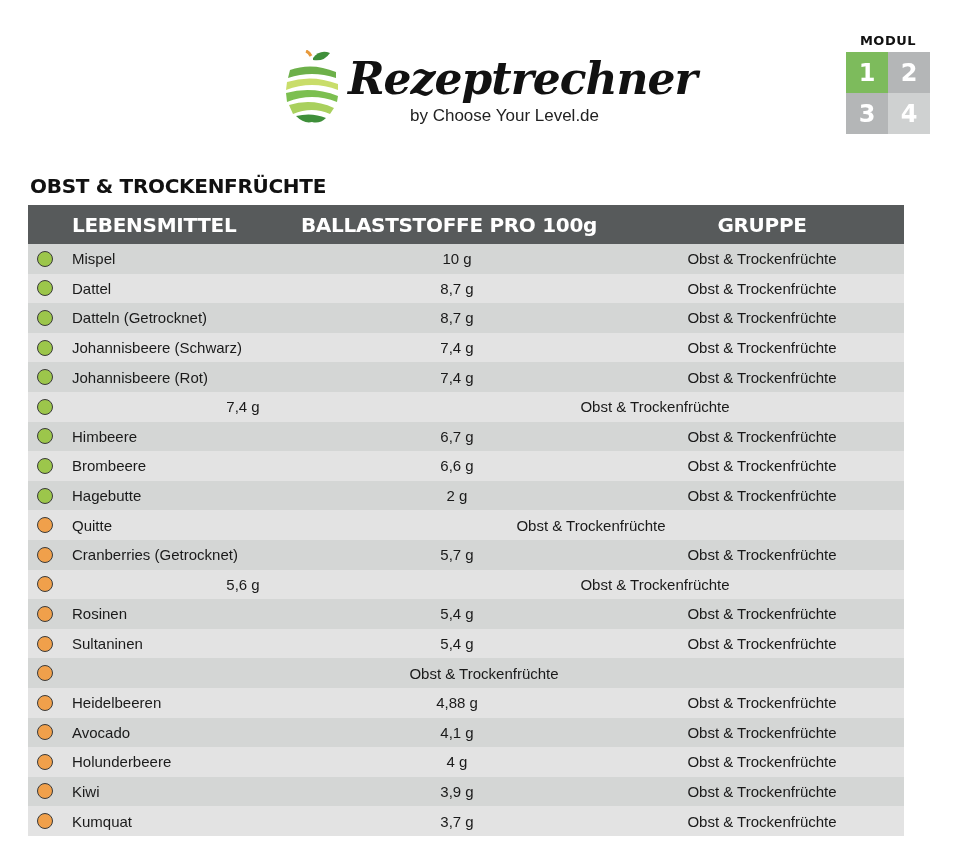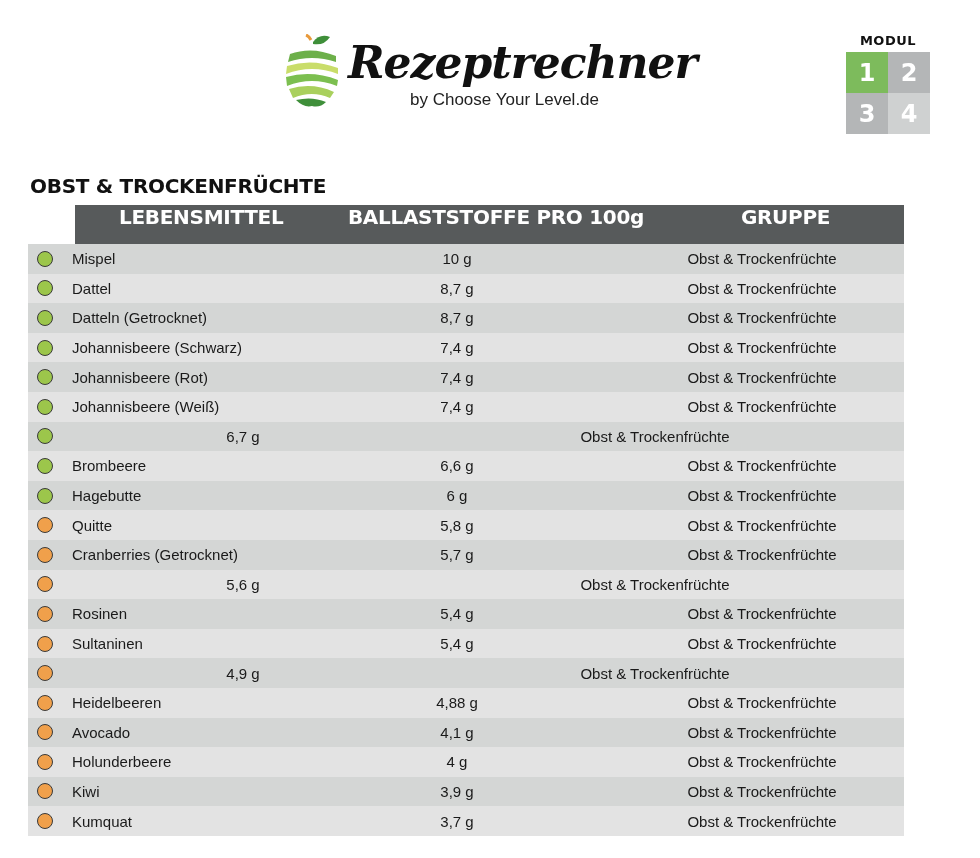--- a/index.html
+++ b/index.html
@@ -1,31 +1,31 @@
 <!DOCTYPE html>
 <html><head>
 <meta charset="utf-8">
 <style>
   html, body { margin:0; padding:0; background:#ffffff; }
   body { width:980px; height:858px; position:relative; overflow:hidden; font-family:"Liberation Sans", sans-serif; color:#1a1a1a; }
 
-  .logo { position:absolute; left:284px; top:32px; width:350px; height:84px; }
+  .logo { position:absolute; left:284px; top:48px; width:350px; height:84px; }
   .logo-apple { position:absolute; left:0; top:2px; width:56px; height:74px; }
   .logo-script { position:absolute; left:64px; top:6px; font-family:"DejaVu Serif", serif; font-style:italic; font-weight:bold; font-size:44px; letter-spacing:-1px; color:#111; line-height:50px; }
   .logo-by { position:absolute; left:126px; top:58px; font-size:17px; color:#222; }
 
   .modul { position:absolute; left:846px; top:30px; width:84px; }
   .modul-title { font-family:"DejaVu Sans", sans-serif; font-weight:bold; font-size:13px; letter-spacing:0.5px; color:#111; text-align:center; height:22px; line-height:22px; }
   .modul-grid { display:grid; grid-template-columns:42px 42px; grid-template-rows:41px 41px; }
   .modul-cell { display:flex; align-items:center; justify-content:center; color:#fff; font-family:"DejaVu Sans", sans-serif; font-weight:bold; font-size:24px; }
 
   .section-title { position:absolute; left:30px; top:174px; font-family:"DejaVu Sans", sans-serif; font-weight:bold; font-size:20px; letter-spacing:-0.3px; color:#111; }
 
   .table { position:absolute; left:28px; top:205px; width:876px; }
-  .thead { height:39px; background:#575a5b; display:flex; color:#fff; font-family:"DejaVu Sans", sans-serif; font-weight:bold; font-size:20px; letter-spacing:-0.3px;margin-left:47px; }
+  .thead { height:39px; background:#575a5b; display:flex; align-items:center; color:#fff; font-family:"DejaVu Sans", sans-serif; font-weight:bold; font-size:20px; letter-spacing:-0.3px; }
   .th-name { width:250px; padding-left:44px; box-sizing:border-box; }
   .th-fiber { width:342px; text-align:center; }
   .th-group { flex:1; text-align:center; padding-right:0; }
   .row { height:29.6px; display:flex; align-items:center; font-size:15px; color:#1a1a1a; }
   .row:nth-child(odd) { background:#d4d6d5; }
   .row:nth-child(even) { background:#e3e3e3; }
   .dot { width:16px; height:16px; border-radius:50%; border:1.3px solid #3a3a3a; margin-left:9px; margin-right:19px; box-sizing:border-box; flex:none; }
   .cell-name { width:214px; }
   .cell-fiber { width:342px; text-align:center; }
   .cell-group { flex:1; text-align:center; padding-right:8px; }
@@ -91,45 +91,44 @@
         <span class="cell-group">Obst &amp; Trockenfrüchte</span>
       </div>
       <div class="row">
         <span class="dot" style="background: rgb(156, 198, 75);"></span>
         <span class="cell-name">Johannisbeere (Rot)</span>
         <span class="cell-fiber">7,4 g</span>
         <span class="cell-group">Obst &amp; Trockenfrüchte</span>
       </div>
       <div class="row">
         <span class="dot" style="background: rgb(156, 198, 75);"></span>
-        <span class="cell-name">Johannisbeere (Weiß)</span>
         <span class="cell-fiber">7,4 g</span>
         <span class="cell-group">Obst &amp; Trockenfrüchte</span>
       </div>
       <div class="row">
         <span class="dot" style="background: rgb(156, 198, 75);"></span>
+        <span class="cell-name">Himbeere</span>
         <span class="cell-fiber">6,7 g</span>
         <span class="cell-group">Obst &amp; Trockenfrüchte</span>
       </div>
       <div class="row">
         <span class="dot" style="background: rgb(156, 198, 75);"></span>
         <span class="cell-name">Brombeere</span>
         <span class="cell-fiber">6,6 g</span>
         <span class="cell-group">Obst &amp; Trockenfrüchte</span>
       </div>
       <div class="row">
         <span class="dot" style="background: rgb(156, 198, 75);"></span>
         <span class="cell-name">Hagebutte</span>
-        <span class="cell-fiber">6 g</span>
+        <span class="cell-fiber">2 g</span>
         <span class="cell-group">Obst &amp; Trockenfrüchte</span>
       </div>
       <div class="row">
         <span class="dot" style="background: rgb(240, 160, 75);"></span>
         <span class="cell-name">Quitte</span>
-        <span class="cell-fiber">5,8 g</span>
         <span class="cell-group">Obst &amp; Trockenfrüchte</span>
       </div>
       <div class="row">
         <span class="dot" style="background: rgb(240, 160, 75);"></span>
         <span class="cell-name">Cranberries (Getrocknet)</span>
         <span class="cell-fiber">5,7 g</span>
         <span class="cell-group">Obst &amp; Trockenfrüchte</span>
       </div>
       <div class="row">
         <span class="dot" style="background: rgb(240, 160, 75);"></span>
@@ -143,21 +142,20 @@
         <span class="cell-group">Obst &amp; Trockenfrüchte</span>
       </div>
       <div class="row">
         <span class="dot" style="background: rgb(240, 160, 75);"></span>
         <span class="cell-name">Sultaninen</span>
         <span class="cell-fiber">5,4 g</span>
         <span class="cell-group">Obst &amp; Trockenfrüchte</span>
       </div>
       <div class="row">
         <span class="dot" style="background: rgb(240, 160, 75);"></span>
-        <span class="cell-fiber">4,9 g</span>
         <span class="cell-group">Obst &amp; Trockenfrüchte</span>
       </div>
       <div class="row">
         <span class="dot" style="background: rgb(240, 160, 75);"></span>
         <span class="cell-name">Heidelbeeren</span>
         <span class="cell-fiber">4,88 g</span>
         <span class="cell-group">Obst &amp; Trockenfrüchte</span>
       </div>
       <div class="row">
         <span class="dot" style="background: rgb(240, 160, 75);"></span>

